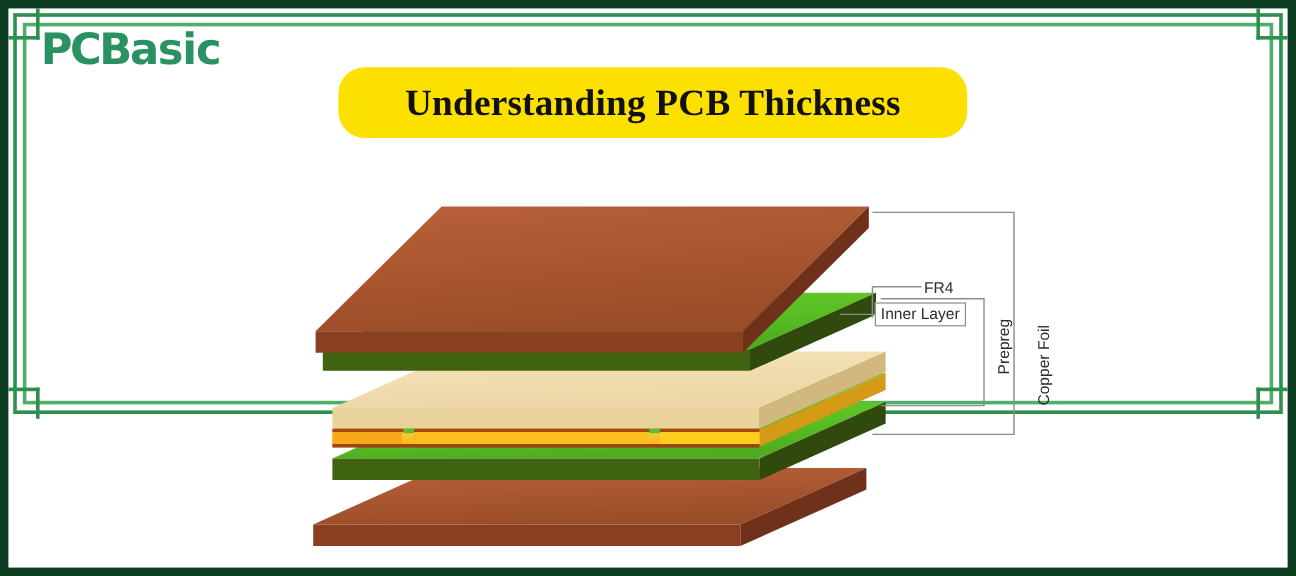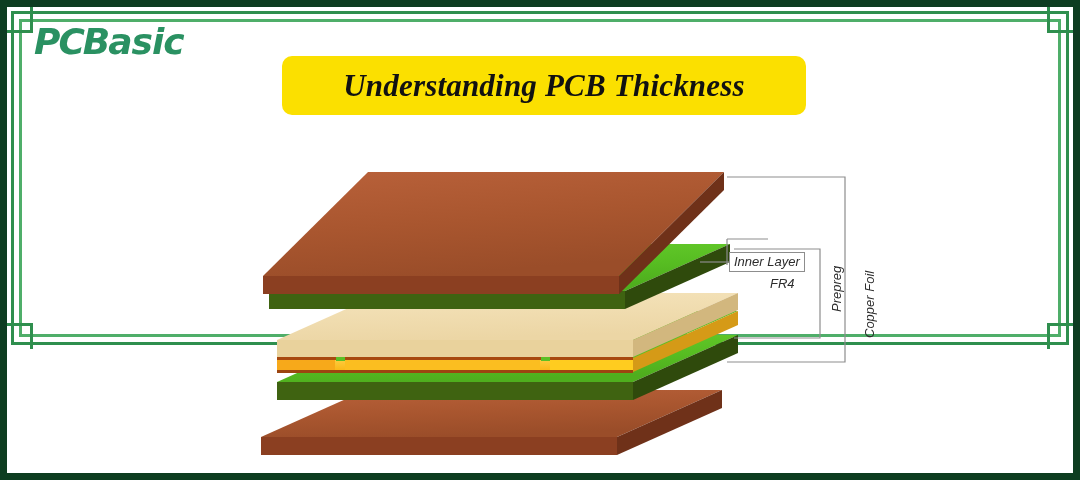--- a/index.html
+++ b/index.html
@@ -3,21 +3,21 @@
 <meta charset="utf-8">
 <style>
   html,body{margin:0;padding:0;}
   body{
     width:1080px;height:480px;
     background:#ffffff;
     font-family:"Liberation Sans", sans-serif;
     overflow:hidden;
     position:relative;
   }
-  #stage{position:absolute;left:0;top:0;width:1080px;height:356px;background:#fff;font-style:italic;}
+  #stage{position:absolute;left:0;top:0;width:1080px;height:356px;background:#fff;}
 
   
   .frame-outer{
     position:absolute;left:0;top:0;width:1080px;height:480px;
     box-sizing:border-box;
     border:7px solid #0d3d20;
   }
   .frame-line-a{
     position:absolute;left:11px;top:11px;right:11px;bottom:11px;
     box-sizing:border-box;
@@ -40,40 +40,40 @@
     color:#2a9162;letter-spacing:-1px;
     line-height:1;
     white-space:nowrap;
   }
   .logo .pcb{letter-spacing:-2px;}
   .logo .asic{letter-spacing:-1px;}
 
   
   .banner{
     position:absolute;left:282px;top:56px;width:524px;height:59px;
-    background:#fbe000;border-radius:10px;
+    background:#fbe000;border-radius:22px;
     display:flex;align-items:center;justify-content:center;
   }
   .banner-text{
     font-family:"Liberation Serif", serif;
     font-weight:bold;font-size:31px;color:#111111;
     white-space:nowrap;letter-spacing:0.2px;
   }
 
   
   #stack{position:absolute;left:0px;top:0px;width:1080px;height:480px;}
 
   
   .lbl{
     position:absolute;
     font-family:"Liberation Sans", sans-serif;
     font-size:13px;color:#2c2c2c;
     white-space:nowrap;
   }
-  .lbl-fr4{left:770px;top:232px;margin-top:44px;}
+  .lbl-fr4{left:770px;top:232px;}
   .lbl-inner{
     left:729px;top:252px;
     border:1px solid #8d8d8d;background:#ffffff;
     padding:1px 4px 2px 4px;
     text-align:right;
   }
   .lbl-vert{
     transform-origin:0 0;
     transform:rotate(-90deg);
   }

